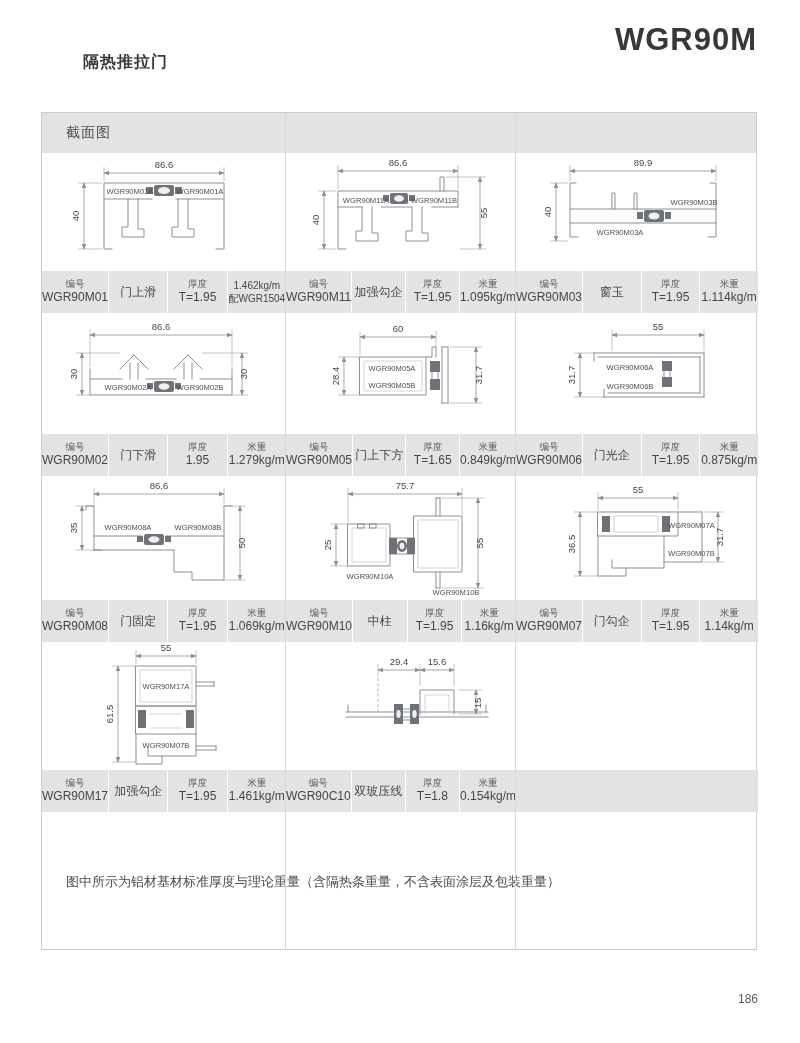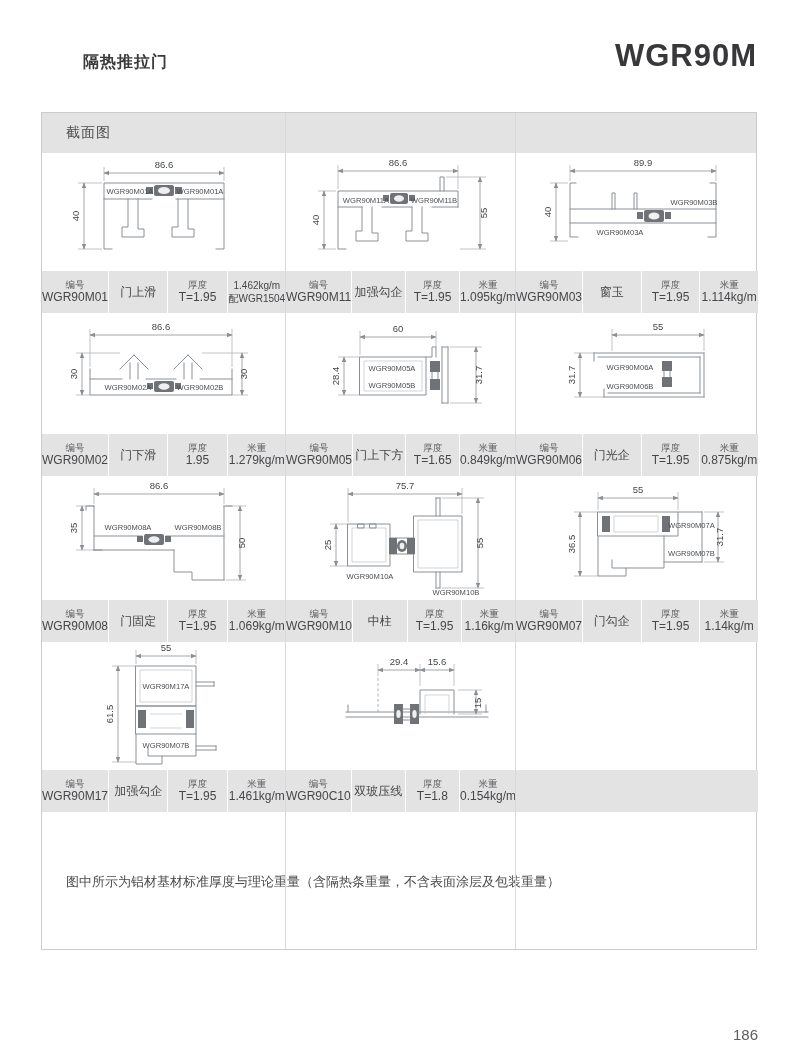--- a/index.html
+++ b/index.html
@@ -1,33 +1,33 @@
 <!DOCTYPE html>
 <html><head>
 <meta charset="utf-8">
 <style>
   html,body{margin:0;padding:0;background:#fff;}
   body{width:800px;height:1043px;position:relative;font-family:"Liberation Sans",sans-serif;overflow:hidden;}
   .hdr-left{position:absolute;left:55px;top:52px;font-size:16px;font-weight:bold;color:#3a3a3d;letter-spacing:1px;margin-left:28px;}
-  .hdr-right{position:absolute;right:43px;top:38px;font-size:31px;font-weight:bold;color:#38383b;letter-spacing:1px;}
+  .hdr-right{position:absolute;right:43px;top:22px;font-size:31px;font-weight:bold;color:#38383b;letter-spacing:1px;}
   .box{position:absolute;left:41px;top:112px;width:716px;height:838px;border:1px solid #c9cdd0;background:#fff;box-sizing:border-box;}
   .vdiv{position:absolute;top:0;bottom:0;width:1px;background:#d6dadc;z-index:3;}
   .vdiv.d1{left:243px;} .vdiv.d2{left:473px;}
   .sechead{height:40px;background:#e3e3e3;display:flex;align-items:center;padding-left:24px;font-size:14px;color:#4f4f52;letter-spacing:1px;text-align:right;}
   .prow{display:grid;grid-template-columns:244px 230px 242px;width:714px;}
   .pcol{position:relative;text-align:right;}
   .draw{width:100%;display:block;}
   .iband{display:grid;grid-template-columns:1fr 1fr 1fr 1fr;gap:1px;background:#fff;height:42px;}
   .ic{background:#e3e3e3;display:flex;flex-direction:column;align-items:center;justify-content:center;line-height:1.25;}
-  .ic .k{font-size:9.5px;color:#5d5d60;}
+  .ic .k{font-size:9.5px;color:#5d5d60;font-family:Liberation Serif, serif;}
   .ic .v{font-size:12px;color:#46464a;}
   .ic .vs{font-size:10px;color:#46464a;line-height:1.3;}
   .iband-empty{height:42px;background:#e3e3e3;}
   .notes{position:absolute;left:24px;top:756px;font-size:13px;color:#4b4b4e;line-height:25px;}
-  .pagenum{position:absolute;right:42px;top:1026px;font-size:15px;color:#5c5c60;}
+  .pagenum{position:absolute;right:42px;top:992px;font-size:12px;color:#5c5c60;}
   
   .pro{stroke:#8b9096;stroke-width:1;fill:none;stroke-linejoin:round;stroke-linecap:square;}
   .lt{stroke:#bcc1c5;stroke-width:0.7;fill:none;}
   .dim{stroke:#8a8f94;stroke-width:0.8;fill:none;}
   .ext{stroke:#a6abb0;stroke-width:0.7;fill:none;}
   .dash{stroke:#9aa0a5;stroke-width:0.8;stroke-dasharray:3 2.2;fill:none;}
   .dk{fill:#6f7378;stroke:none;}
   .wh{fill:#efefef;stroke:none;}
   text.d{font-family:"Liberation Sans",sans-serif;font-size:9.5px;fill:#434649;}
   text.p{font-family:"Liberation Sans",sans-serif;font-size:7.6px;fill:#4a4d52;}

